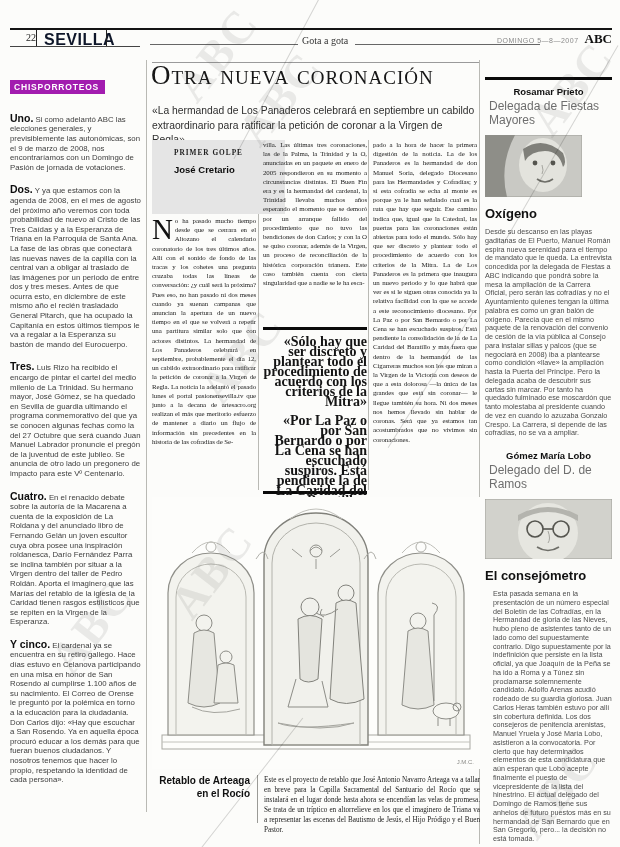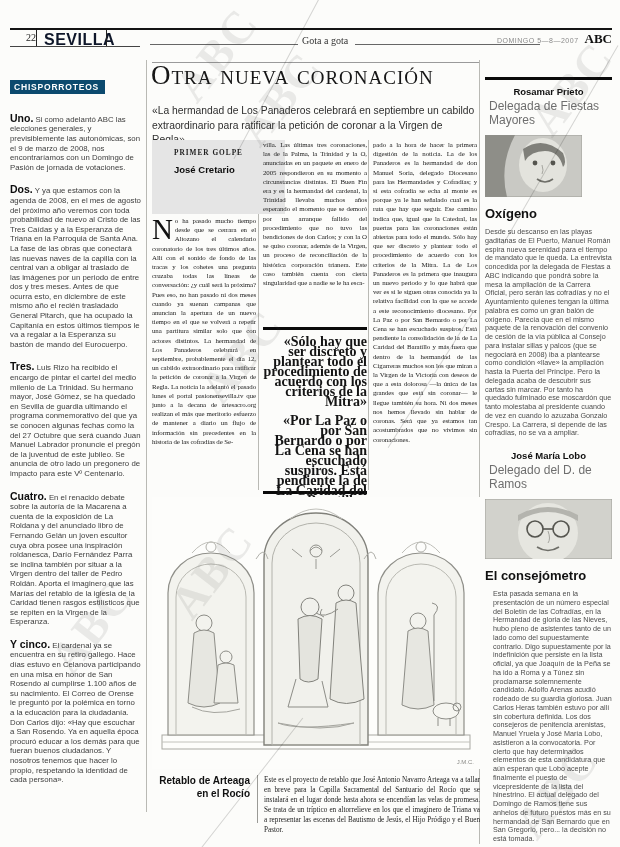--- a/index.html
+++ b/index.html
@@ -20,21 +20,21 @@
   .hdr-brand{font-family:"Liberation Serif",serif;font-weight:bold;font-size:13px;color:#111;}
   
   .vr{position:absolute;width:1px;background:#b9b9b4;}
   .vr-left{left:146px;top:60px;height:752px;}
   .vr-right{left:479px;top:60px;height:784px;}
   .vr-c1{left:258px;top:140px;height:350px;}
   .vr-c2{left:368px;top:140px;height:350px;}
   
   .leftcol{position:absolute;left:10px;top:76px;width:131px;height:764px;overflow:hidden;
            font-family:"Liberation Sans","DejaVu Sans",sans-serif;}
-  .chis-title{display:inline-block;background:#0c4a6e;color:#fff;font-weight:bold;font-size:8.5px;
+  .chis-title{display:inline-block;background:#a21caf;color:#fff;font-weight:bold;font-size:8.5px;
               letter-spacing:.8px;padding:2px 6px 2px 4px;margin-bottom:12px;}
   .chis-item{font-size:7.8px;line-height:9.6px;color:#3d3d3d;margin-bottom:13px;text-align:left;}
   .chis-lead{font-weight:bold;font-size:10.5px;color:#0d0d0d;}
   
   .headline-rule{position:absolute;left:152px;top:62px;width:327px;height:1px;background:#9a9a9a;}
   .headline{position:absolute;left:151px;top:60px;width:330px;font-variant:small-caps;
             font-size:27px;letter-spacing:1px;color:#161616;}
   .subheadline{position:absolute;left:152px;top:104px;width:326px;font-family:"Liberation Sans",sans-serif;
                font-size:10.3px;line-height:14.5px;color:#2e2e2e;}
   .kickerbox{position:absolute;left:152px;top:140px;width:89px;height:58px;background:#e5e5e5;padding:8px 22px;}
@@ -199,21 +199,21 @@
       <path d="M38,14 q20,-14 40,4 q4,10 0,14 q-4,-16 -18,-16 q-14,0 -20,10 Z" fill="#7f7f79"></path>
       <circle cx="50" cy="28" r="2.4" fill="#55554f"></circle>
       <circle cx="68" cy="28" r="2.4" fill="#55554f"></circle>
       <path d="M52,44 q8,6 16,0" fill="none" stroke="#6e6e68" stroke-width="1.6"></path>
       <path d="M57,30 q2,6 0,9" fill="none" stroke="#a5a59f"></path>
     </svg>
     <div class="rc-heading">Oxígeno</div>
     <div class="rc-body b1">Desde su descanso en las playas gaditanas de El Puerto, Manuel Román espira nueva serenidad para el tiempo de mandato que le queda. La entrevista concedida por la delegada de Fiestas a ABC indicando que pondrá sobre la mesa la ampliación de la Carrera Oficial, pero serán las cofradías y no el Ayuntamiento quienes tengan la última palabra es como un gran balón de oxígeno. Parecía que en el mismo paquete de la renovación del convenio de cesión de la vía pública al Consejo para instalar sillas y palcos (que se negociará en 2008) iba a plantearse como condición «llave» la ampliación hasta la Puerta del Príncipe. Pero la delegada acaba de descubrir sus cartas sin marcar. Por tanto ha quedado fulminado ese moscardón que tanto molestaba al presidente cuando de vez en cuando lo azuzaba Gonzalo Crespo. La Carrera, si depende de las cofradías, no se va a ampliar.</div>
 
     <div class="profile2">
-      <div class="rc-name">José María Lobo</div>
+      <div class="rc-name">Gómez María Lobo</div>
       <div class="rc-role">Delegado del D. de Ramos</div>
       <svg class="rc-photo" width="127" height="60" viewBox="0 0 127 60">
         <rect width="127" height="60" fill="#d2d2cc"></rect>
         <rect width="127" height="60" fill="none" stroke="#9d9d97"></rect>
         <ellipse cx="63" cy="34" rx="30" ry="30" fill="#e6e6e0"></ellipse>
         <path d="M33,22 q30,-18 60,0 l0,-6 q-30,-16 -60,0 Z" fill="#b4b4ae"></path>
         <circle cx="50" cy="30" r="8" fill="none" stroke="#55554f" stroke-width="1.6"></circle>
         <circle cx="76" cy="30" r="8" fill="none" stroke="#55554f" stroke-width="1.6"></circle>
         <line x1="58" y1="30" x2="68" y2="30" stroke="#55554f" stroke-width="1.6"></line>
         <path d="M52,48 q11,7 22,0" fill="none" stroke="#6e6e68" stroke-width="1.6"></path>

